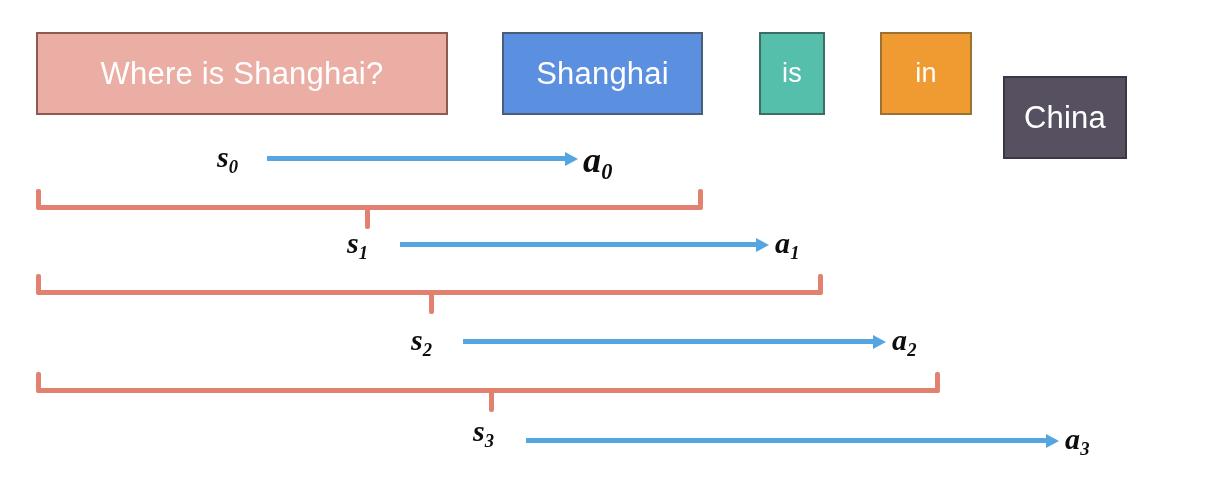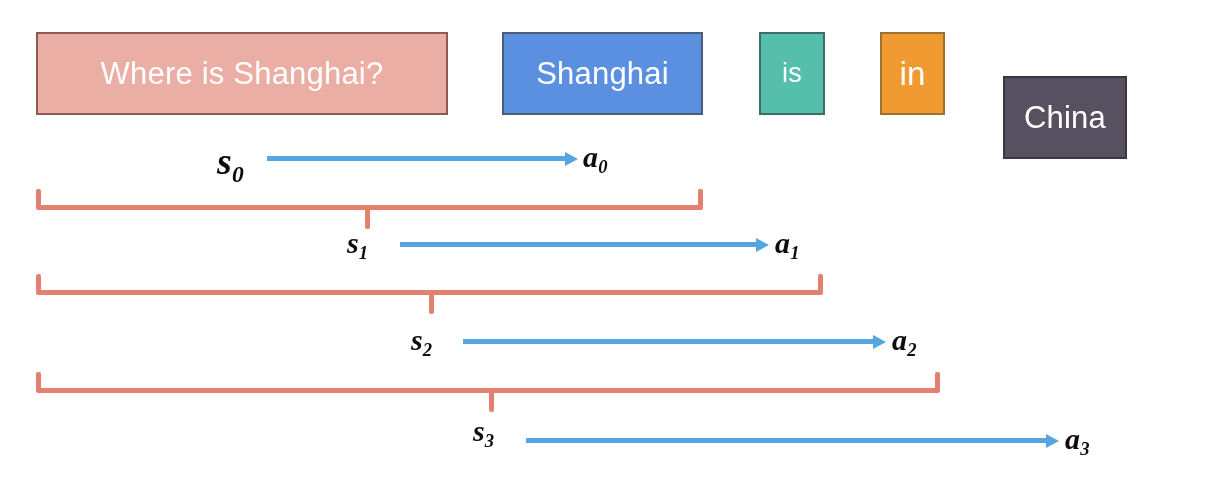--- a/index.html
+++ b/index.html
@@ -115,35 +115,35 @@
 
   <div class="token-box" style="left: 36px; top: 32px; width: 412px; height: 83px; background: rgb(235, 174, 164); border: 2px solid rgb(140, 90, 80); color: rgb(255, 255, 255); font-size: 31px;">
     <span>Where is Shanghai?</span>
   </div>
   <div class="token-box" style="left: 502px; top: 32px; width: 201px; height: 83px; background: rgb(91, 143, 224); border: 2px solid rgb(74, 94, 122); color: rgb(255, 255, 255); font-size: 31px;">
     <span>Shanghai</span>
   </div>
   <div class="token-box" style="left: 759px; top: 32px; width: 66px; height: 83px; background: rgb(85, 191, 172); border: 2px solid rgb(61, 110, 101); color: rgb(255, 255, 255); font-size: 27px;">
     <span>is</span>
   </div>
-  <div class="token-box" style="left: 880px; top: 32px; width: 65px; height: 83px; background: rgb(239, 155, 49); border: 2px solid rgb(156, 114, 51); color: rgb(255, 255, 255); font-size: 33px;">
+  <div class="token-box" style="left: 880px; top: 32px; width: 92px; height: 83px; background: rgb(239, 155, 49); border: 2px solid rgb(156, 114, 51); color: rgb(255, 255, 255); font-size: 27px;">
     <span>in</span>
   </div>
   <div class="token-box" style="left: 1003px; top: 32px; width: 124px; height: 83px; background: rgb(87, 80, 96); border: 2px solid rgb(59, 54, 68); color: rgb(255, 255, 255); font-size: 31px; margin-top: 44px;">
     <span>China</span>
   </div>
 
-  <div class="math-label" style="left: 217px; top: 142px; font-size: 38px;">
+  <div class="math-label" style="left: 217px; top: 142px; font-size: 30px;">
     <span>s</span><span class="sub">0</span>
   </div>
   <div class="arrow" style="left: 267px; top: 156px; width: 310px;">
     <div class="shaft" style="width: 299px; background: rgb(84, 165, 224);"></div>
     <div class="head" style="left: 298px; border-left-color: rgb(84, 165, 224);"></div>
   </div>
-  <div class="math-label" style="left: 583px; top: 142px; font-size: 30px;">
+  <div class="math-label" style="left: 583px; top: 142px; font-size: 36px;">
     <span>a</span><span class="sub">0</span>
   </div>
   <div class="brace" style="left: 36px; top: 205px; width: 667px;">
     <div class="bar" style="width: 667px; background: rgb(226, 129, 112);"></div>
     <div class="tick left" style="background: rgb(226, 129, 112);"></div>
     <div class="tick right" style="background: rgb(226, 129, 112);"></div>
     <div class="stem" style="left: 329px; background: rgb(226, 129, 112);"></div>
   </div>
 
   <div class="math-label" style="left: 347px; top: 228px; font-size: 30px;">

